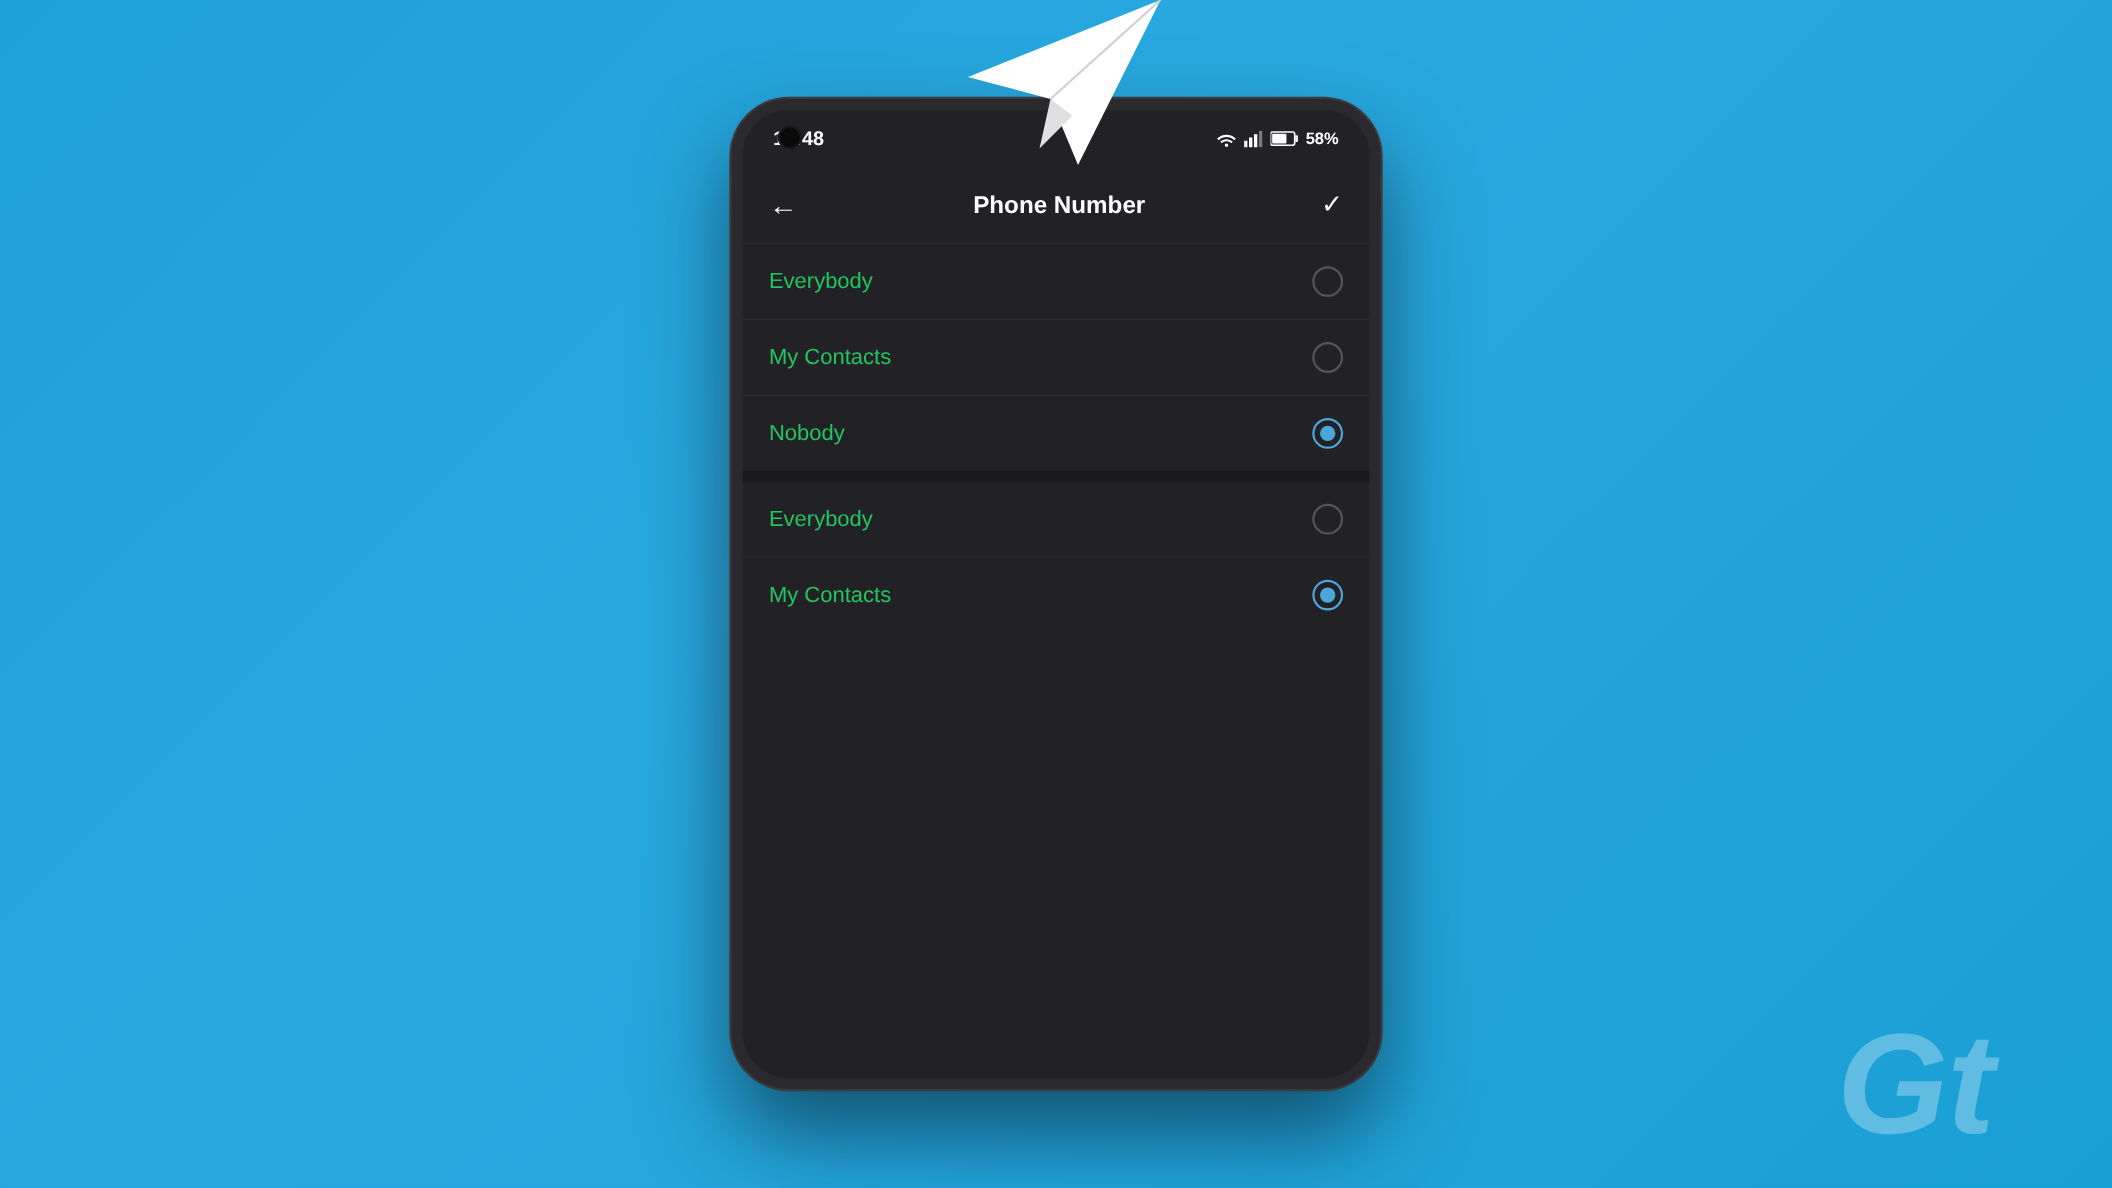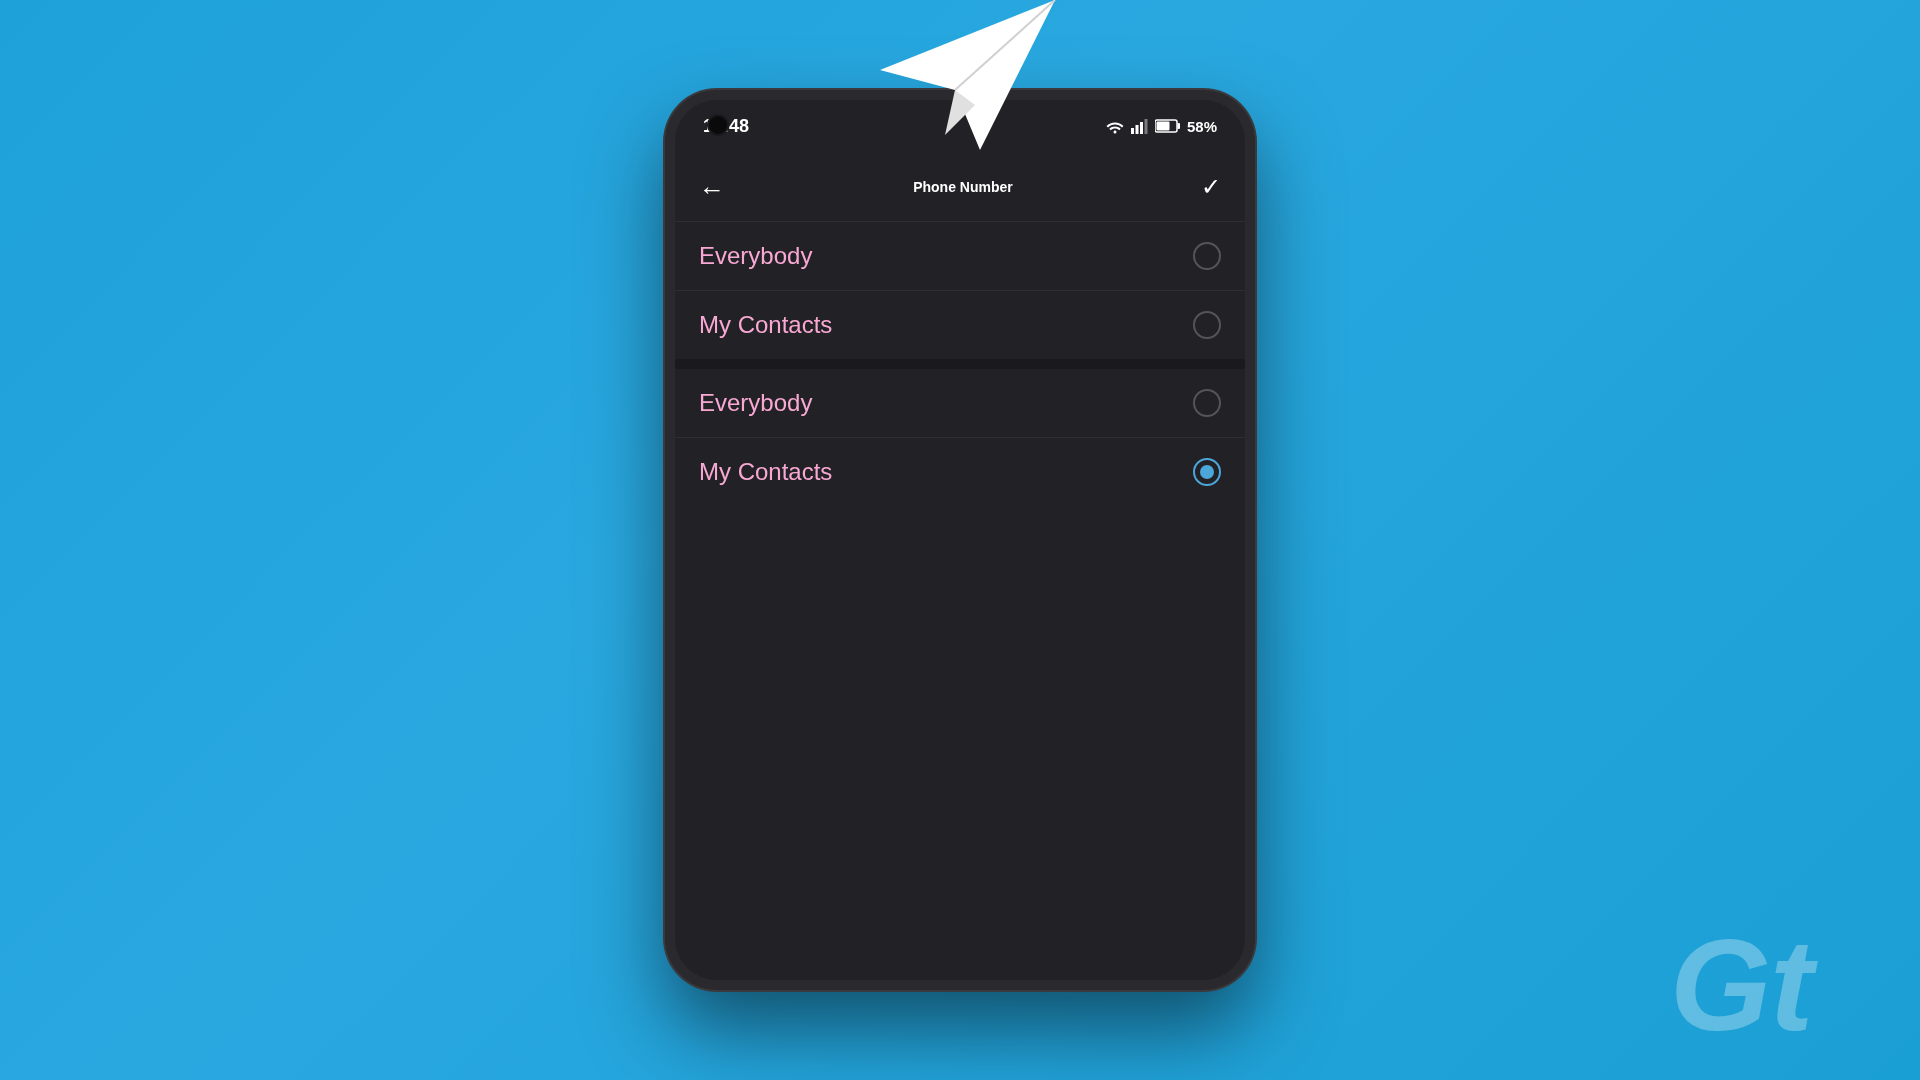--- a/index.html
+++ b/index.html
@@ -162,21 +162,21 @@
     }
 
     .back-btn {
       color: #ffffff;
       font-size: 26px;
       cursor: pointer;
     }
 
     .screen-title {
       color: #ffffff;
-      font-size: 14px;
+      font-size: 22px;
       font-weight: 600;
       text-align: center;
     }
 
     .check-btn {
       color: #ffffff;
       font-size: 24px;
       cursor: pointer;
     }
 
@@ -206,22 +206,22 @@
       padding: 20px 24px;
       border-bottom: 1px solid #2e2e32;
       cursor: pointer;
     }
 
     .option-row:last-child {
       border-bottom: none;
     }
 
     .option-label {
-      color: #f9a8d4;
-      font-size: 24px;
+      color: #22c55e;
+      font-size: 20px;
     }
 
     
     .radio {
       width: 28px;
       height: 28px;
       border-radius: 50%;
       border: 2px solid #555558;
       display: flex;
       align-items: center;
@@ -327,20 +327,24 @@
         <div class="option-row">
           <span class="option-label">Everybody</span>
           <div class="radio"></div>
         </div>
 
         <div class="option-row">
           <span class="option-label">My Contacts</span>
           <div class="radio"></div>
         </div>
 
+        <div class="option-row">
+          <span class="option-label">Nobody</span>
+          <div class="radio selected"></div>
+        </div>
       </div>
 
       <div class="section-divider"></div>
 
       <div class="section">
 
         <div class="option-row">
           <span class="option-label">Everybody</span>
           <div class="radio"></div>
         </div>

